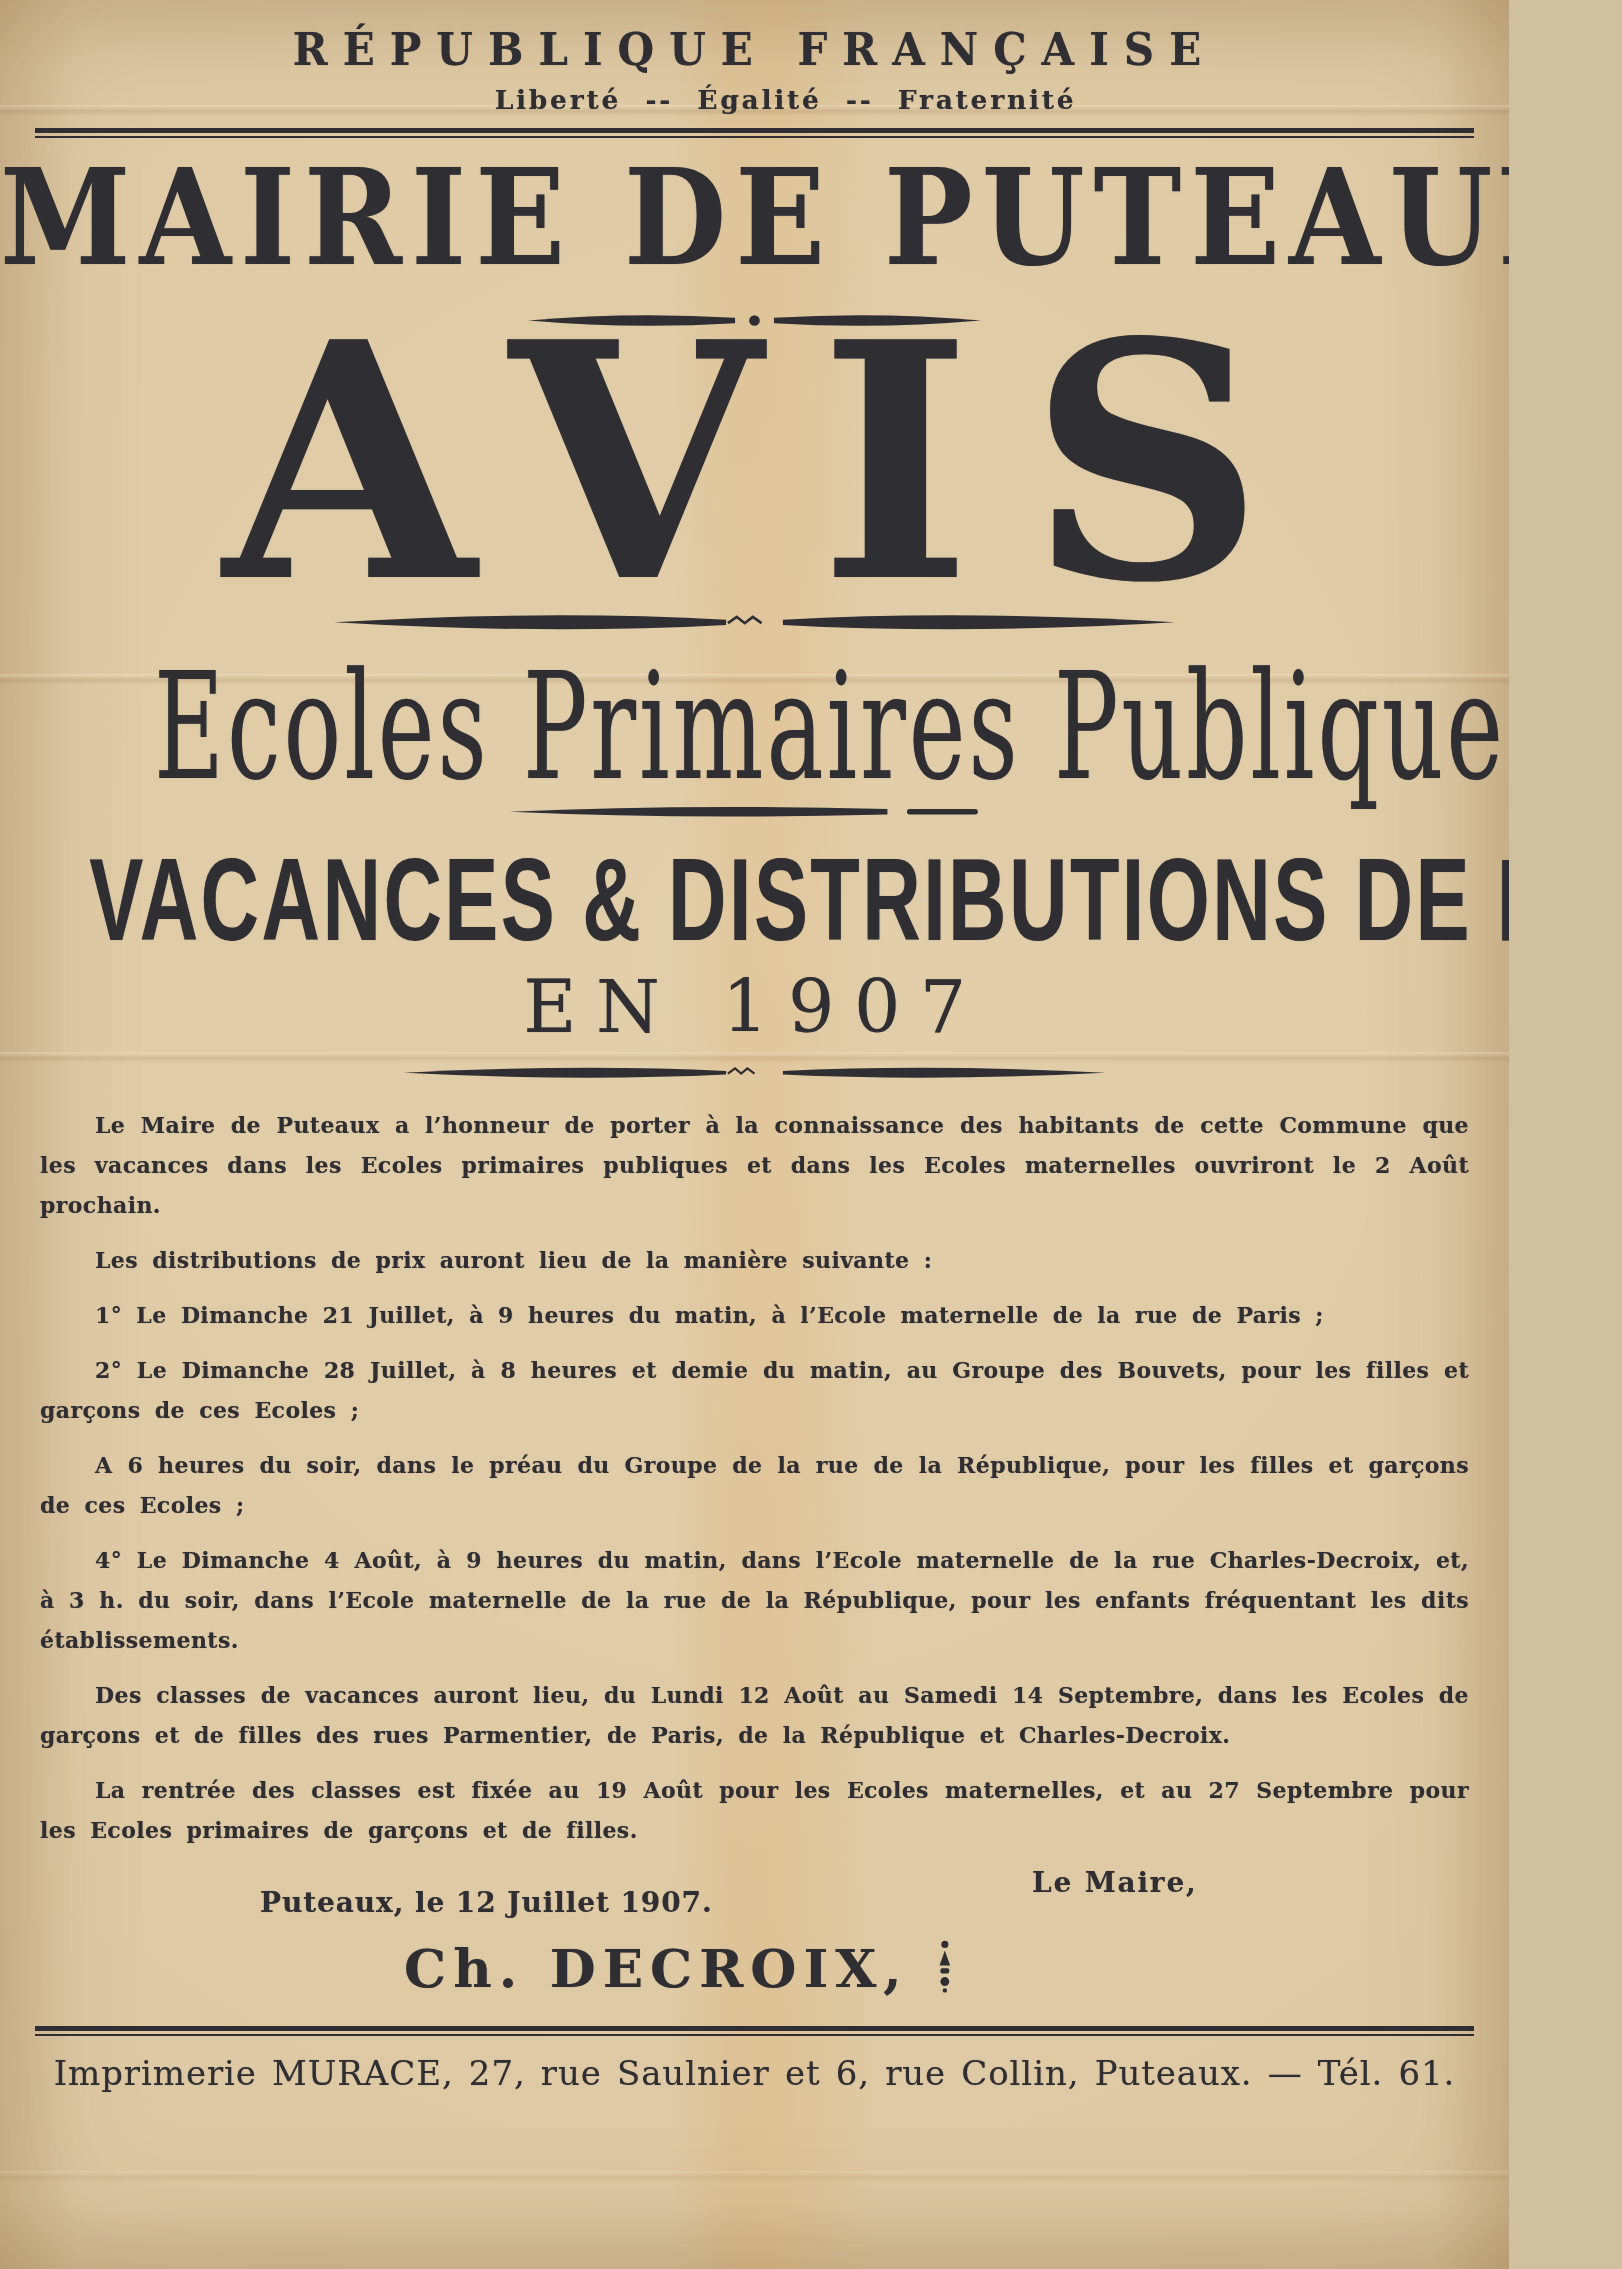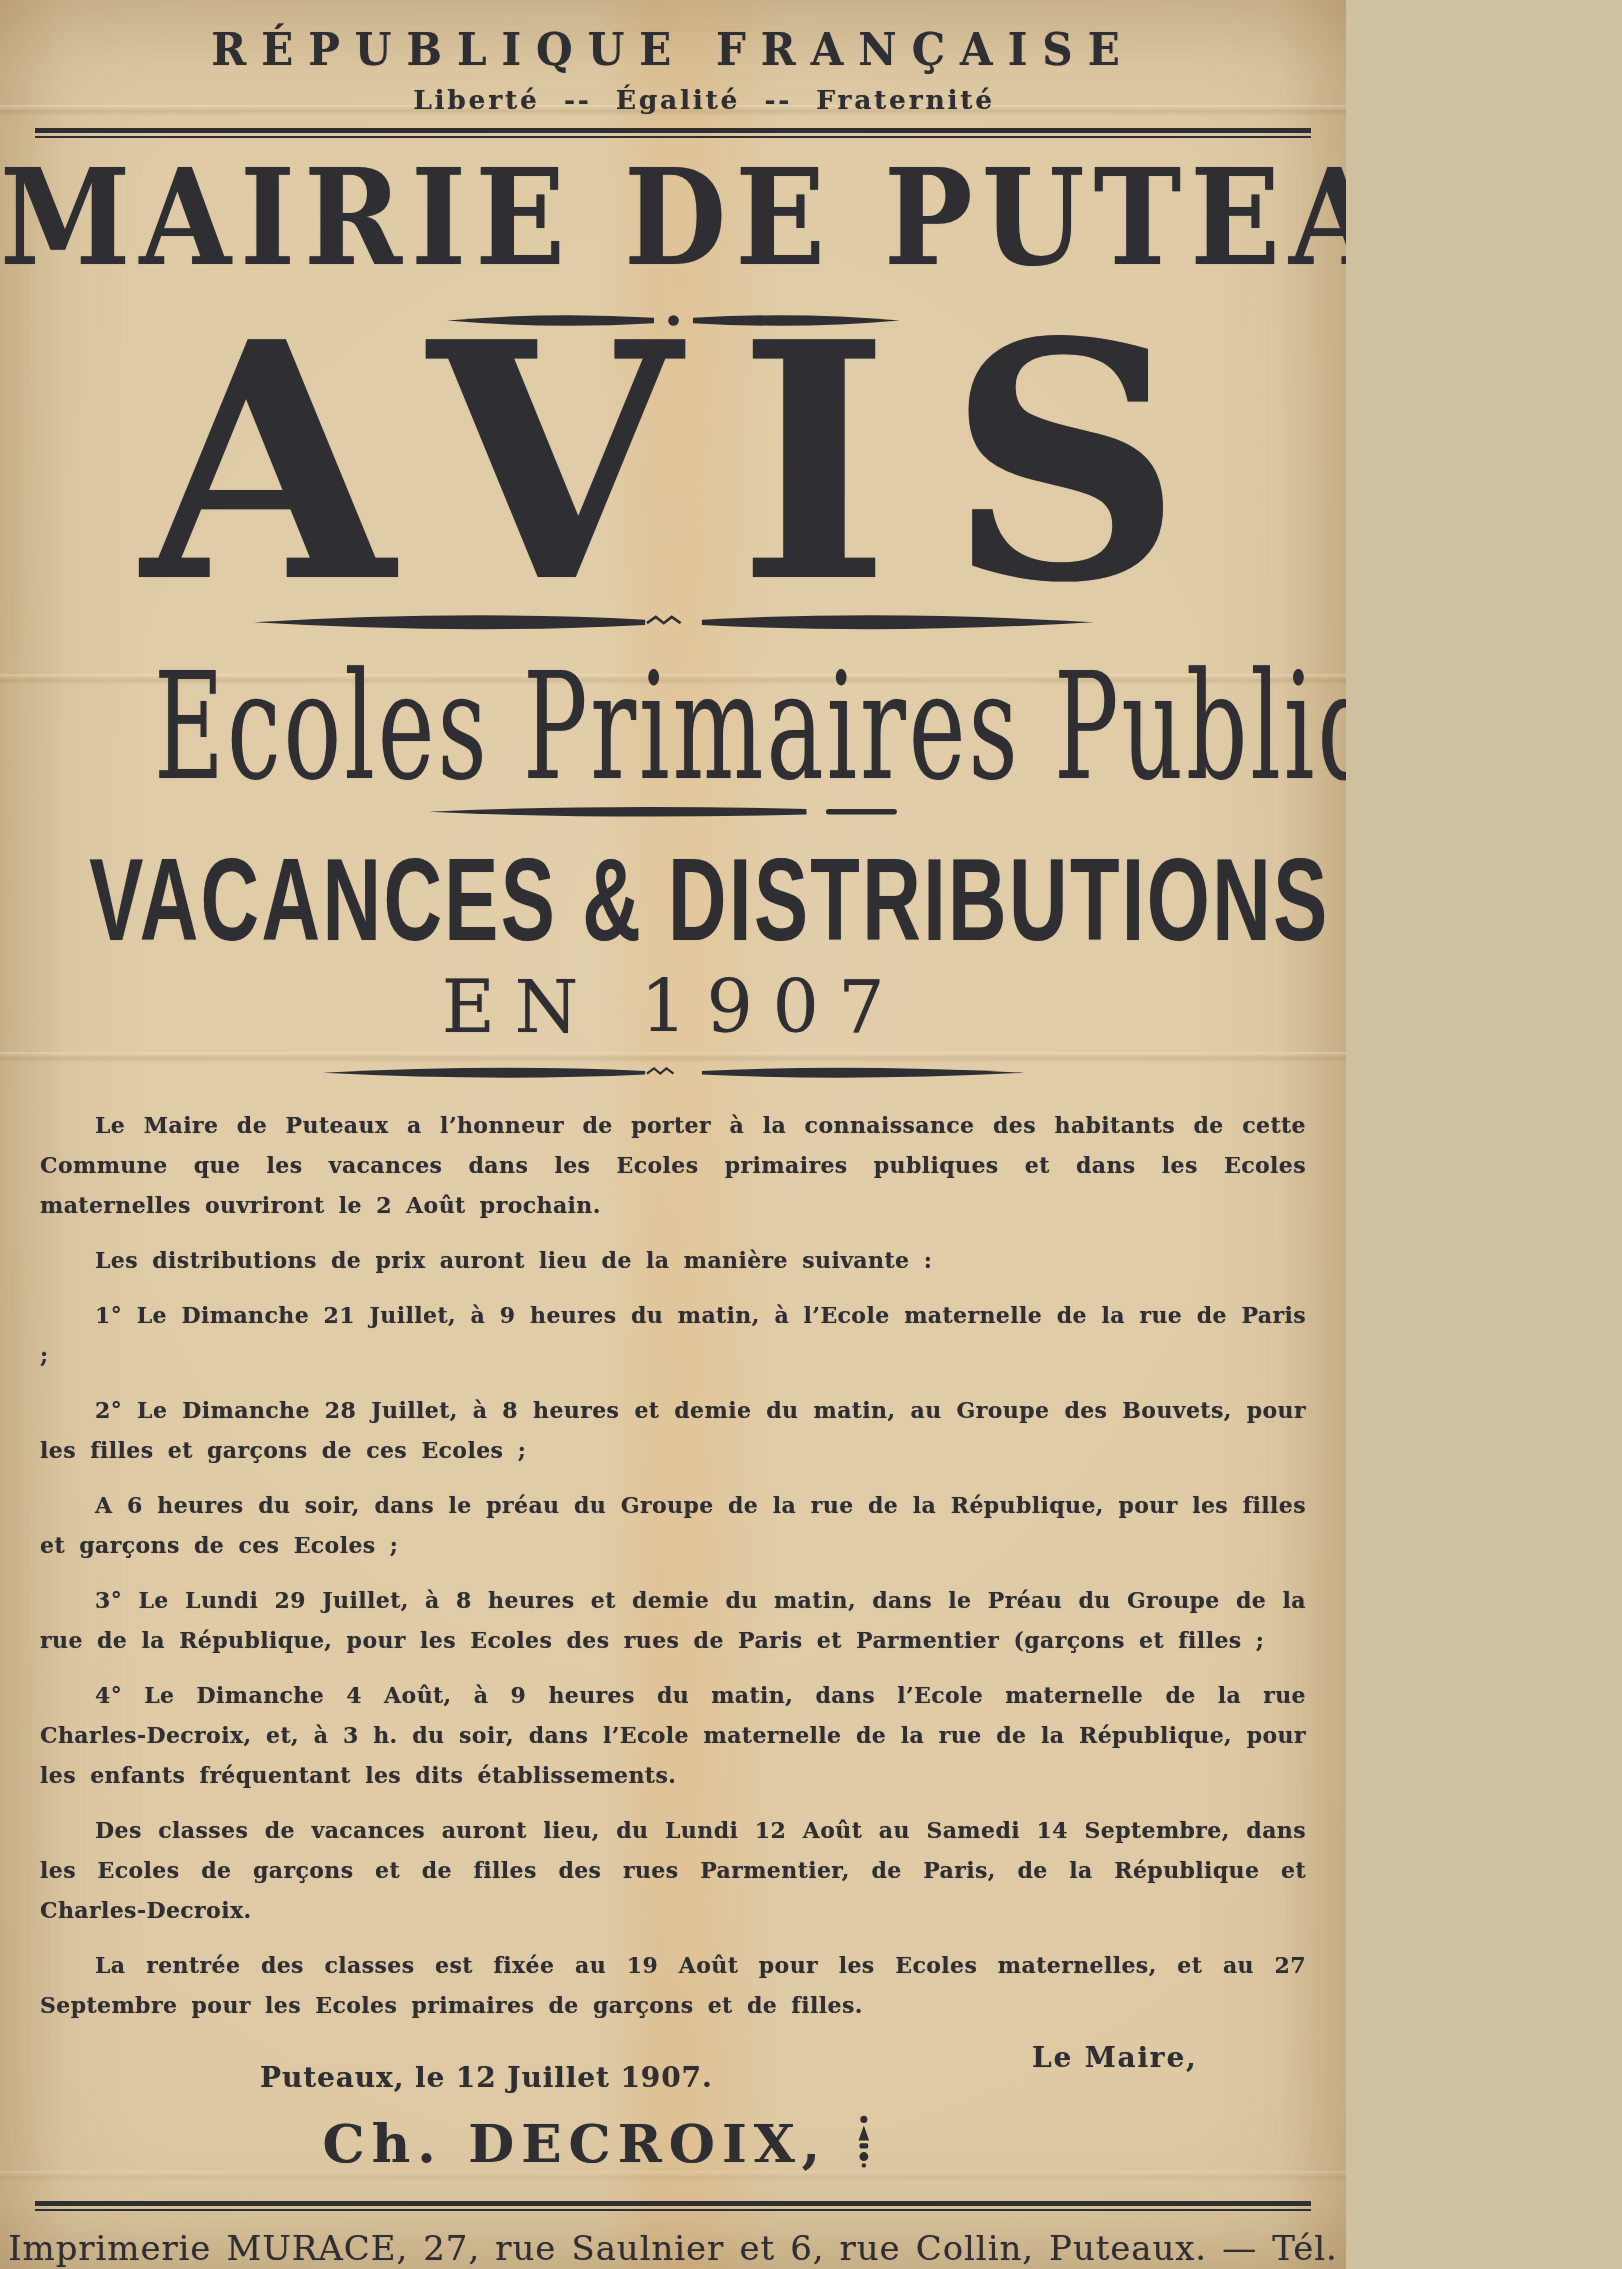--- a/index.html
+++ b/index.html
@@ -3,21 +3,21 @@
 <meta charset="utf-8">
 <style>
   html,body{margin:0;padding:0;}
   body{
     width:1623px;height:2270px;
     font-family:"DejaVu Serif", serif;
     background:#cfc0a0;
   }
   .poster{
     position:relative;
-    width:1346px;height:2270px;
+    width:1509px;height:2270px;
     overflow:hidden;
     color:#2f2e33;
     background:
       radial-gradient(130% 95% at 50% 42%, rgba(255,246,222,0.14), rgba(0,0,0,0) 70%),
       linear-gradient(90deg, rgba(150,103,48,0.14), rgba(0,0,0,0) 5%, rgba(0,0,0,0) 95%, rgba(150,103,48,0.16)),
       linear-gradient(90deg, rgba(0,0,0,0) 44.5%, rgba(216,150,73,0.16) 48.5%, rgba(224,168,100,0.24) 51.5%, rgba(216,150,73,0.10) 54%, rgba(0,0,0,0) 58%),
       linear-gradient(180deg, rgba(139,95,41,0.10) 0%, rgba(0,0,0,0) 3%, rgba(0,0,0,0) 97%, rgba(139,95,41,0.12) 100%),
       #ddc8a2;
     box-shadow: inset 0 0 142px rgba(92,62,25,0.22);
   }
@@ -155,21 +155,20 @@
       <path class="orn-fill" d="M796,11 Q600,1 432,9 L432,13 Q600,21 796,11 Z"></path>
     </svg>
   </div>
 
   <div class="body-text ink">
     <p>Le Maire de Puteaux a l’honneur de porter à la connaissance des habitants de cette Commune que les vacances dans les Ecoles primaires publiques et dans les Ecoles maternelles ouvriront le 2 Août prochain.</p>
     <p>Les distributions de prix auront lieu de la manière suivante :</p>
     <p>1° Le Dimanche 21 Juillet, à 9 heures du matin, à l’Ecole maternelle de la rue de Paris ;</p>
     <p>2° Le Dimanche 28 Juillet, à 8 heures et demie du matin, au Groupe des Bouvets, pour les filles et garçons de ces Ecoles ;</p>
     <p>A 6 heures du soir, dans le préau du Groupe de la rue de la République, pour les filles et garçons de ces Ecoles ;</p>
-    <p>3° Le Lundi 29 Juillet, à 8 heures et demie du matin, dans le Préau du Groupe de la rue de la République, pour les Ecoles des rues de Paris et Parmentier (garçons et filles ;</p>
     <p>4° Le Dimanche 4 Août, à 9 heures du matin, dans l’Ecole maternelle de la rue Charles-Decroix, et, à 3 h. du soir, dans l’Ecole maternelle de la rue de la République, pour les enfants fréquentant les dits établissements.</p>
     <p>Des classes de vacances auront lieu, du Lundi 12 Août au Samedi 14 Septembre, dans les Ecoles de garçons et de filles des rues  Parmentier, de Paris, de la République et Charles-Decroix.</p>
     <p>La rentrée des classes est fixée au 19 Août pour les Ecoles maternelles, et au 27 Septembre pour les Ecoles primaires de garçons et de filles.</p>
   </div>
 
   <div class="sig-row">
     <div class="dateline ink">Puteaux, le 12 Juillet 1907.</div>
     <div class="maire-role ink">Le Maire,</div>
   </div>
   <div class="sig-line">

